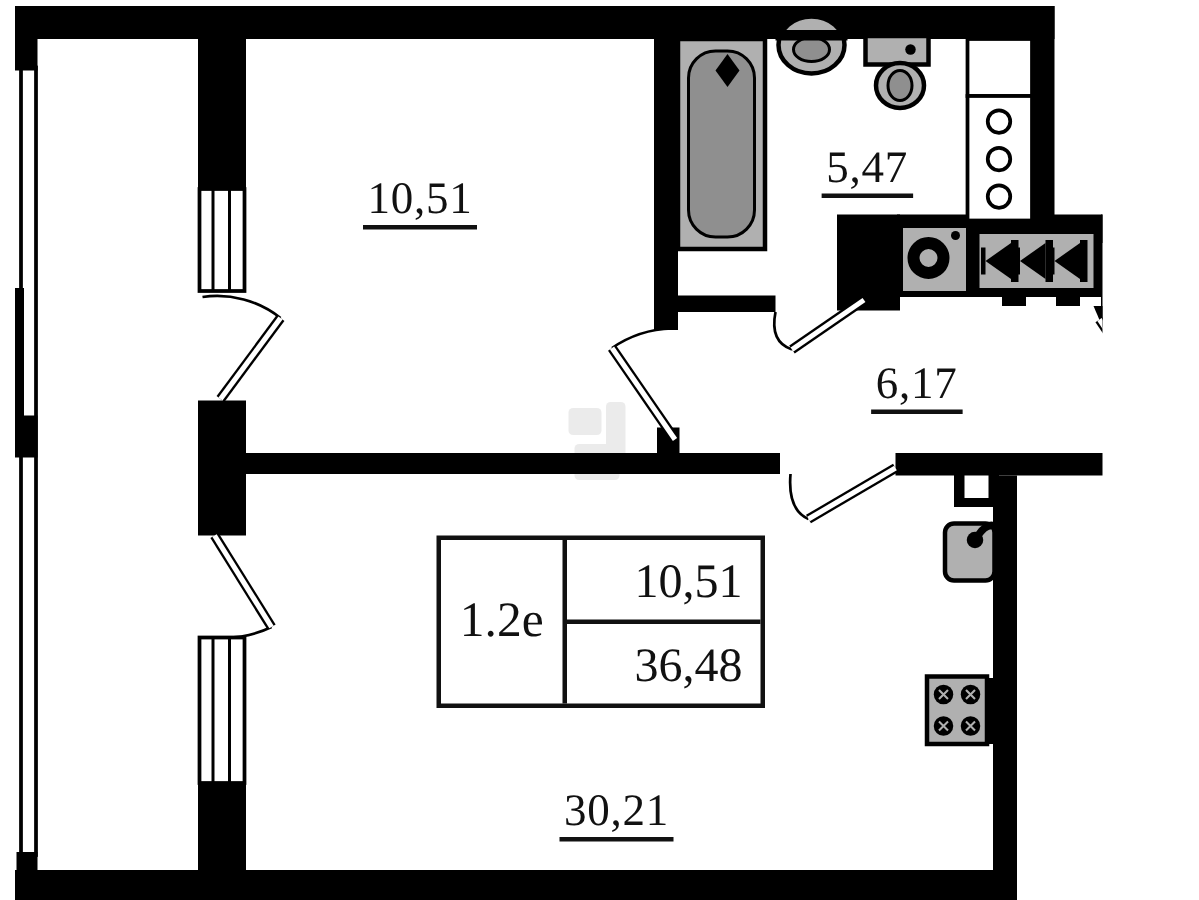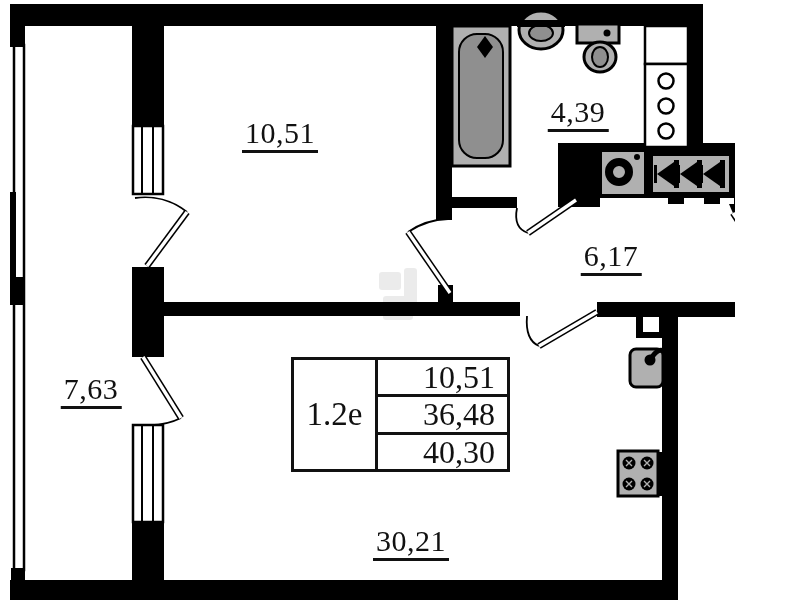--- a/index.html
+++ b/index.html
@@ -201,27 +201,25 @@
     <g style="stroke:var(--fixture_fill);stroke-width:1.4">
       <path d="M626,460 l6,6 M632,460 l-6,6"></path>
       <path d="M644,460 l6,6 M650,460 l-6,6"></path>
       <path d="M626,481 l6,6 M632,481 l-6,6"></path>
       <path d="M644,481 l6,6 M650,481 l-6,6"></path>
     </g>
   </g>
 </svg>
 
   <div class="area-label" style="left:280px;top:118px">10,51</div>
-  <div class="area-label" style="left:578px;top:97px">4,39</div>
+  <div class="area-label" style="left:578px;top:97px">5,47</div>
   <div class="area-label" style="left:611px;top:241px">6,17</div>
-  <div class="area-label" style="left:91px;top:374px">7,63</div>
   <div class="area-label" style="left:411px;top:526px">30,21</div>
 
   <div class="itable">
     <div class="itable-type">1.2е</div>
     <div class="itable-rows">
       <div class="itable-row">10,51</div>
       <div class="itable-row">36,48</div>
-      <div class="itable-row">40,30</div>
     </div>
   </div>
 
 </div>
 
 </body></html>

